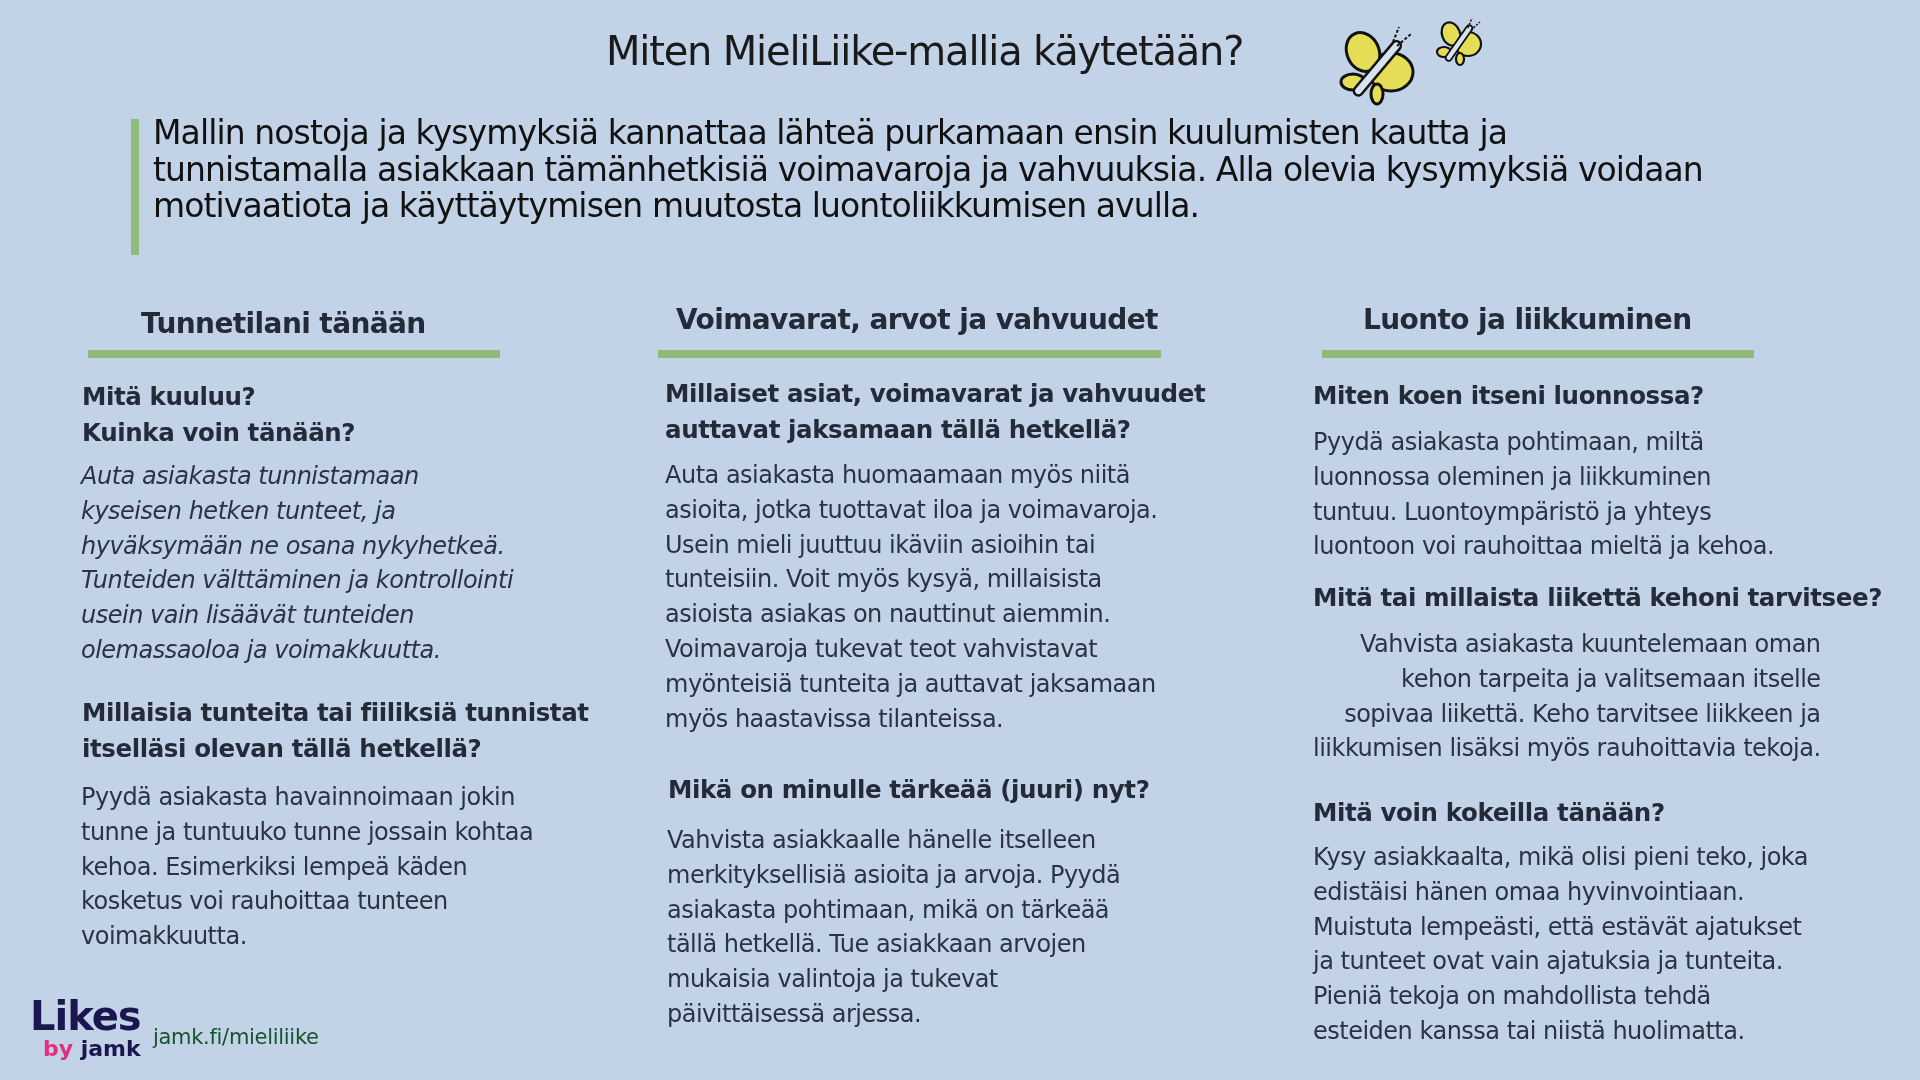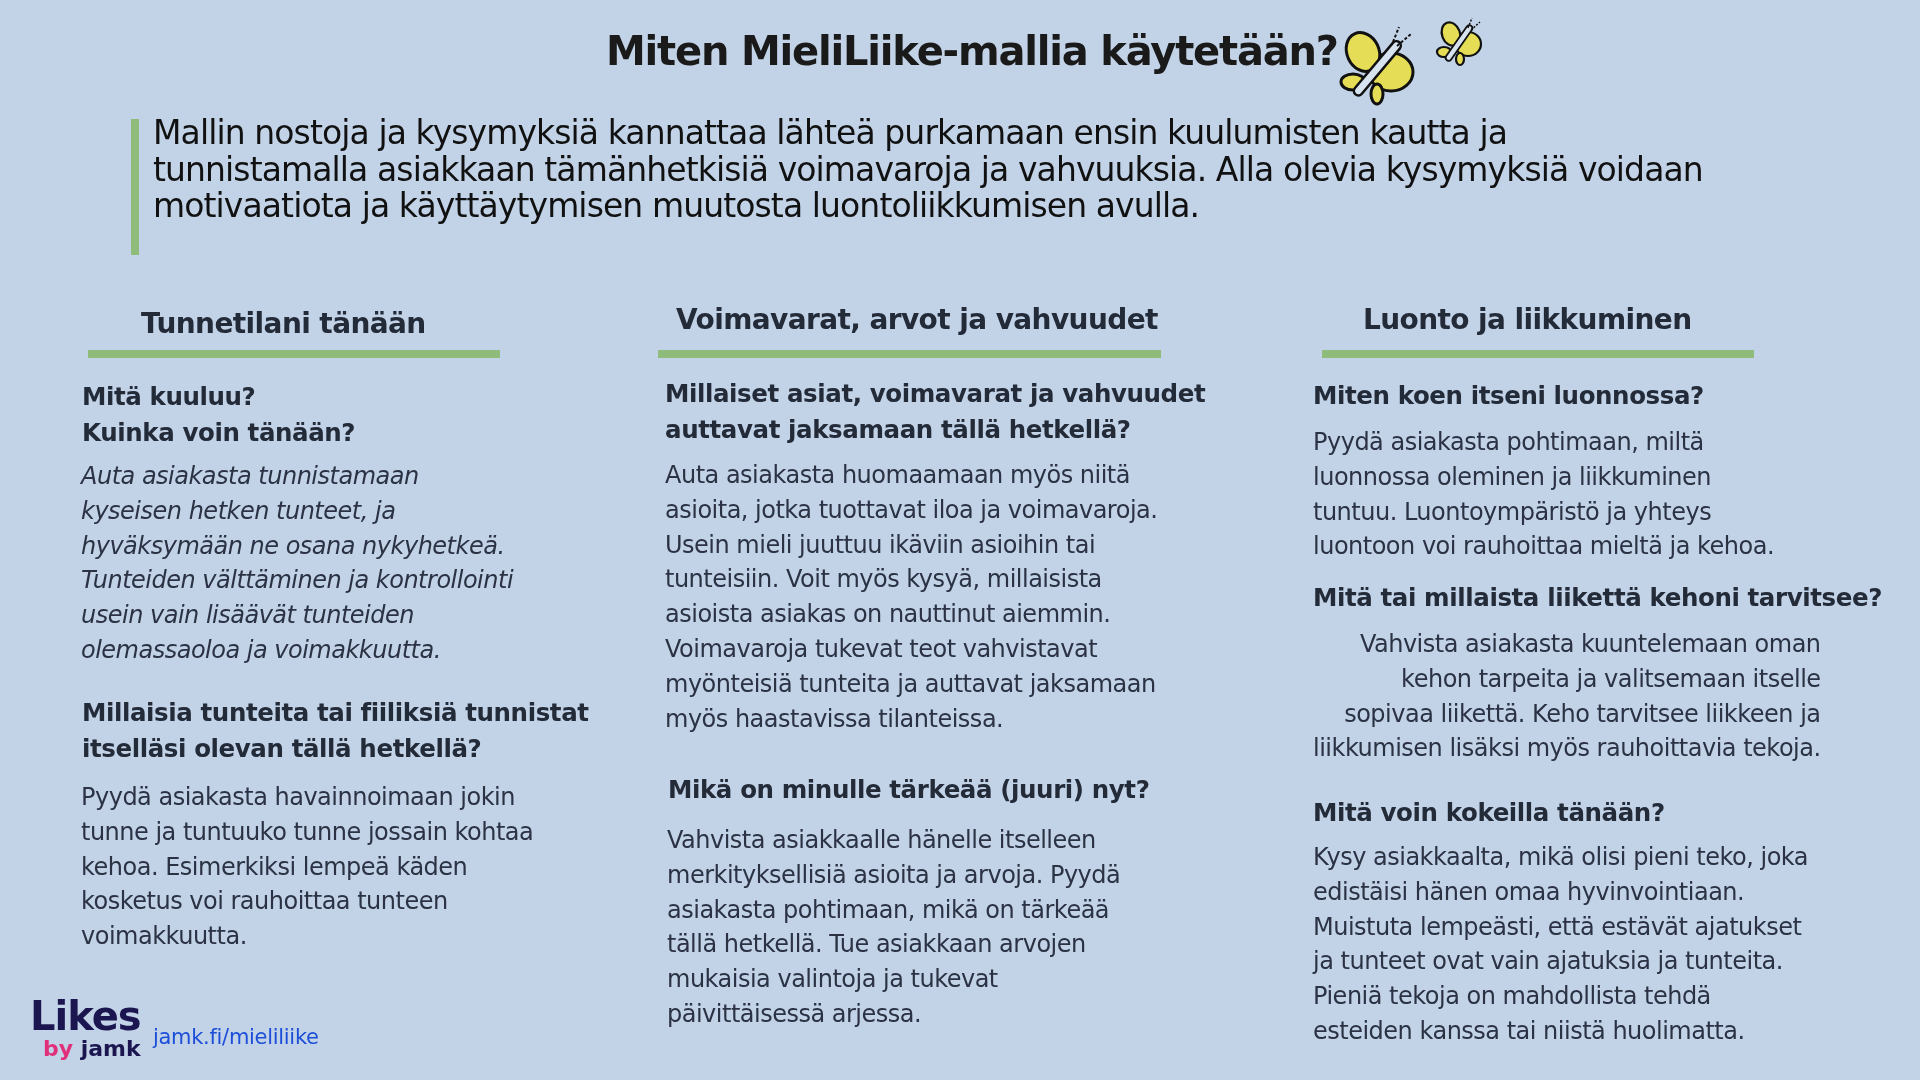--- a/index.html
+++ b/index.html
@@ -6,21 +6,21 @@
     body {
       width: 1920px; height: 1080px; overflow: hidden;
       background: #c2d3e8;
       position: relative;
       font-family: "DejaVu Sans", sans-serif;
       color: #232a38;
     }
     .title {
       position: absolute; left: 606px; top: 28px;
       font-family: "DejaVu Sans", sans-serif;
-      font-weight: bold; font-size: 40px; letter-spacing: -1.2px;
+      font-weight: normal; font-size: 40px; letter-spacing: -1.2px;
       color: #1a1a1a; white-space: nowrap;
     }
     .butterfly { position: absolute; }
     .intro-bar {
       position: absolute; left: 131px; top: 119px; width: 8px; height: 136px;
       background: #8fbc7a;
     }
     .intro {
       position: absolute; left: 153px; top: 115px; width: 1700px;
       font-family: "DejaVu Sans", sans-serif;
@@ -46,21 +46,21 @@
     .logo { position: absolute; left: 30px; top: 996px; line-height: 1; }
     .logo-main {
       font-weight: bold; font-size: 40px; color: #1b1650; letter-spacing: -1px;
       display: block;
     }
     .logo-sub { display: block; text-align: right; font-weight: bold; font-size: 22px; margin-top: 2px; }
     .logo-by { color: #e0307a; }
     .logo-jamk { color: #1b1650; }
     .url {
       position: absolute; left: 153px; top: 1025px;
-      font-size: 21px; color: #1d4ed8; letter-spacing: -0.3px;
+      font-size: 21px; color: #14532d; letter-spacing: -0.3px;
     }
   </style>
 </head>
 <body>
 
 <div class="title">Miten MieliLiike-mallia käytetään?</div>
 
 <svg class="butterfly" style="left:1335px; top:22px;" width="90" height="85" viewBox="0 0 90 85">
   <ellipse cx="56" cy="50" rx="22" ry="19" fill="#e5dd55" stroke="#111" stroke-width="3"></ellipse>
   <ellipse cx="28" cy="30" rx="16" ry="20" transform="rotate(-25 28 30)" fill="#e5dd55" stroke="#111" stroke-width="3"></ellipse>

